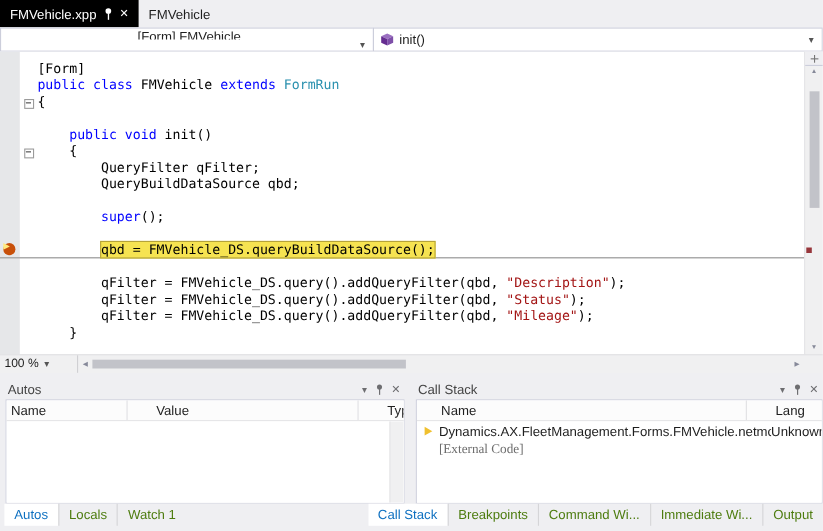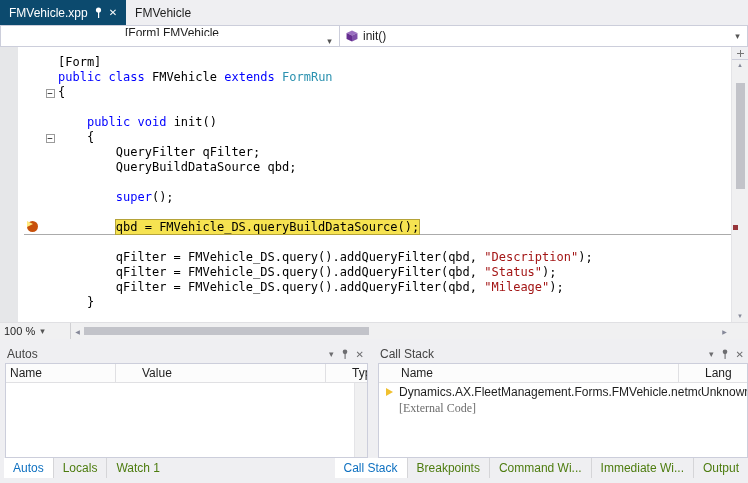--- a/index.html
+++ b/index.html
@@ -3,38 +3,38 @@
 <meta charset="utf-8">
 <style>
   * { box-sizing: border-box; margin: 0; padding: 0; }
   html,body { width:748px; height:483px; overflow:hidden; }
   body { font-family:"Liberation Sans", sans-serif; font-size:12px; background:#EFEFF2; color:#1E1E1E; }
   .app { width:748px; height:483px; display:flex; flex-direction:column; background:#EFEFF2; }
 
   
   .doc-tabbar { height:25px; display:flex; align-items:stretch; background:#EFEFF2; }
   .doc-tab { display:flex; align-items:center; padding:0 9px; gap:6px; color:#1E1E1E; cursor:default; }
-  .doc-tab.active { background:#0c4a6e; color:#fff; }
+  .doc-tab.active { background:#000000; color:#fff; }
   .tab-close { font-size:10px; line-height:10px; }
   .tab-pin svg { display:block; }
 
   
   .navbar { height:22px; display:flex; background:#EFEFF2; }
   .combo { height:22px; background:#fff; border:1px solid #CCCEDB; display:flex; align-items:center; padding:0 2px 0 6px; }
   .combo-left { width:340px;flex-direction:column; }
   .combo-right { flex:1; margin-left:-1px; }
   .combo-text { white-space:nowrap; overflow:hidden; }
   .combo-arrow { margin-left:auto; width:15px; text-align:center; color:#555; font-size:9px; }
   .method-icon { margin-right:5px; display:flex; }
 
   
   .editor-row { height:275px; display:flex; background:#fff; }
   .editor { position:relative; flex:1; overflow:hidden; }
   .gutter-bg { position:absolute; left:0; top:0; bottom:0; width:18px; background:#E6E7E9; }
-  #code-lines { position:relative; padding-top:7px; font-family:"DejaVu Sans Mono","Liberation Mono",monospace; font-size:12px;padding-left:24px; }
+  #code-lines { position:relative; padding-top:7px; font-family:"DejaVu Sans Mono","Liberation Mono",monospace; font-size:12px; }
   .line { display:flex; height:15px; align-items:center; }
   .ln-gutter { flex:0 0 18px; height:15px; position:relative; }
   .ln-fold { flex:0 0 16px; text-align:center; }
   .ln-text { white-space:pre; color:#000; }
   .tk-kw { color:#0000FF; }
   .tk-str { color:#A31515; }
   .tk-typ { color:#2B91AF; }
   .tk-pln { color:#000000; }
   .hl-box { background:#F6E351; border:1px solid #B5A339; margin:-1px; }
   .hl-line { box-shadow:0 1px 0 #ABABAB; }

